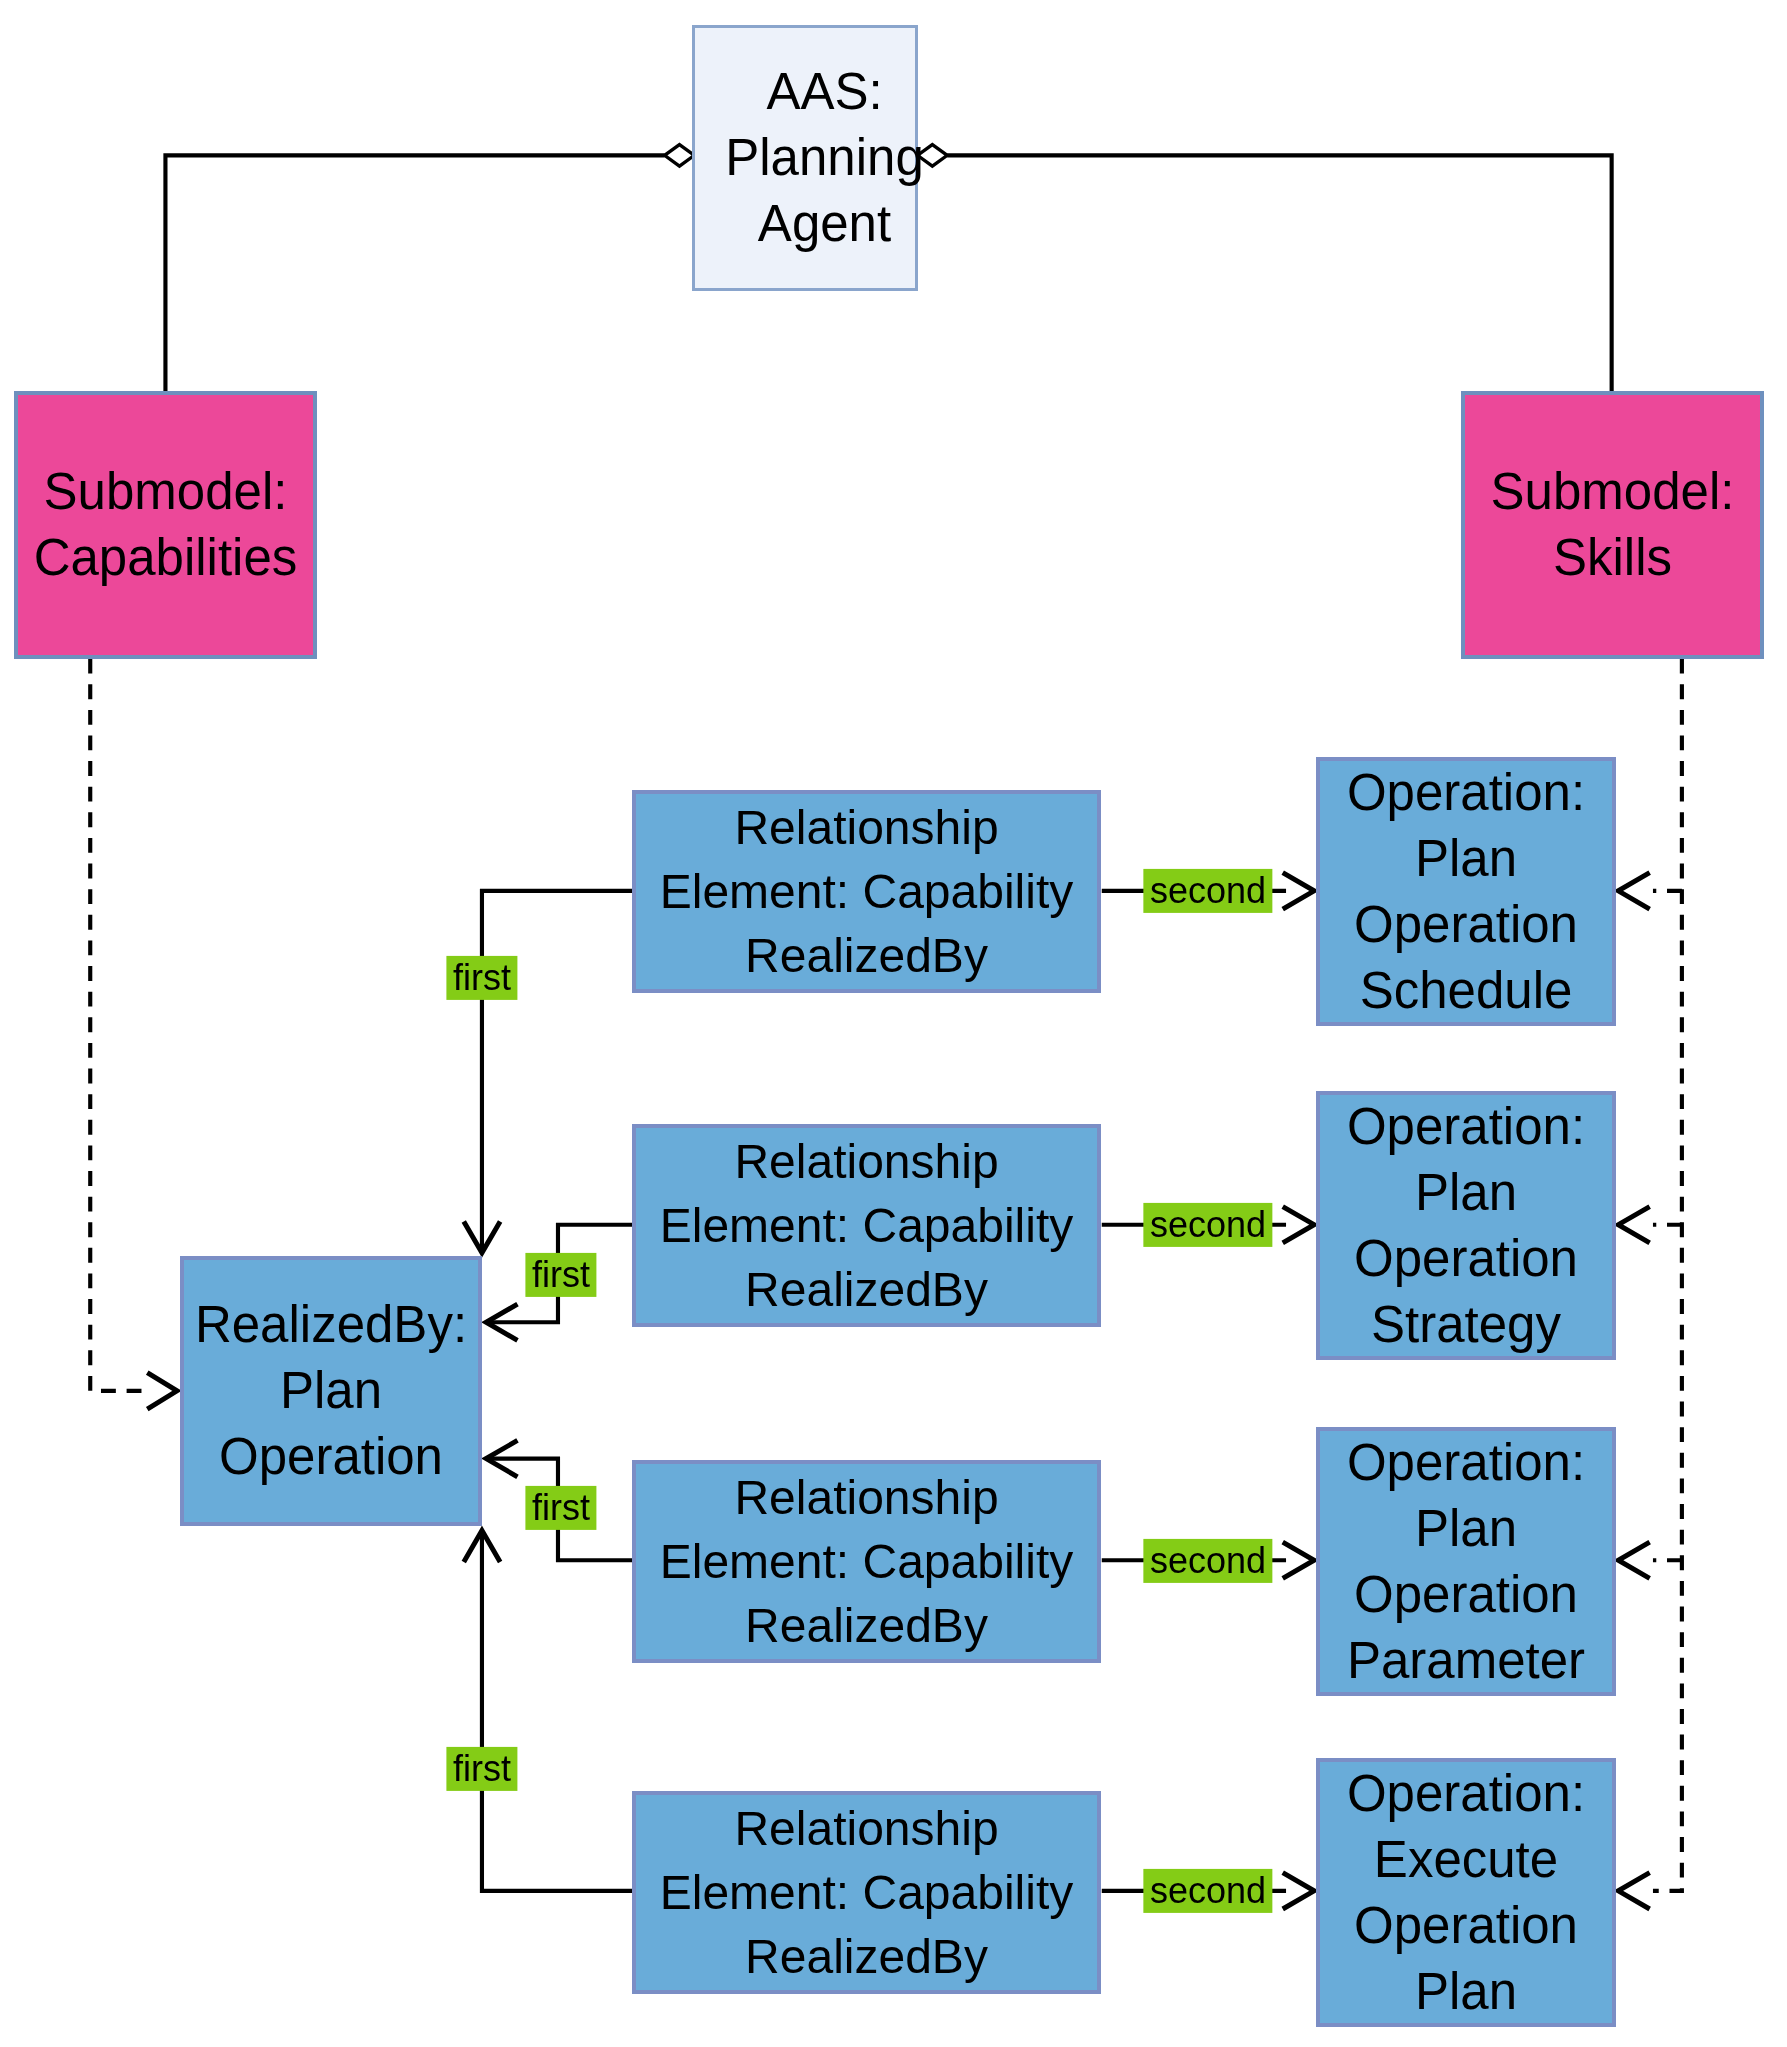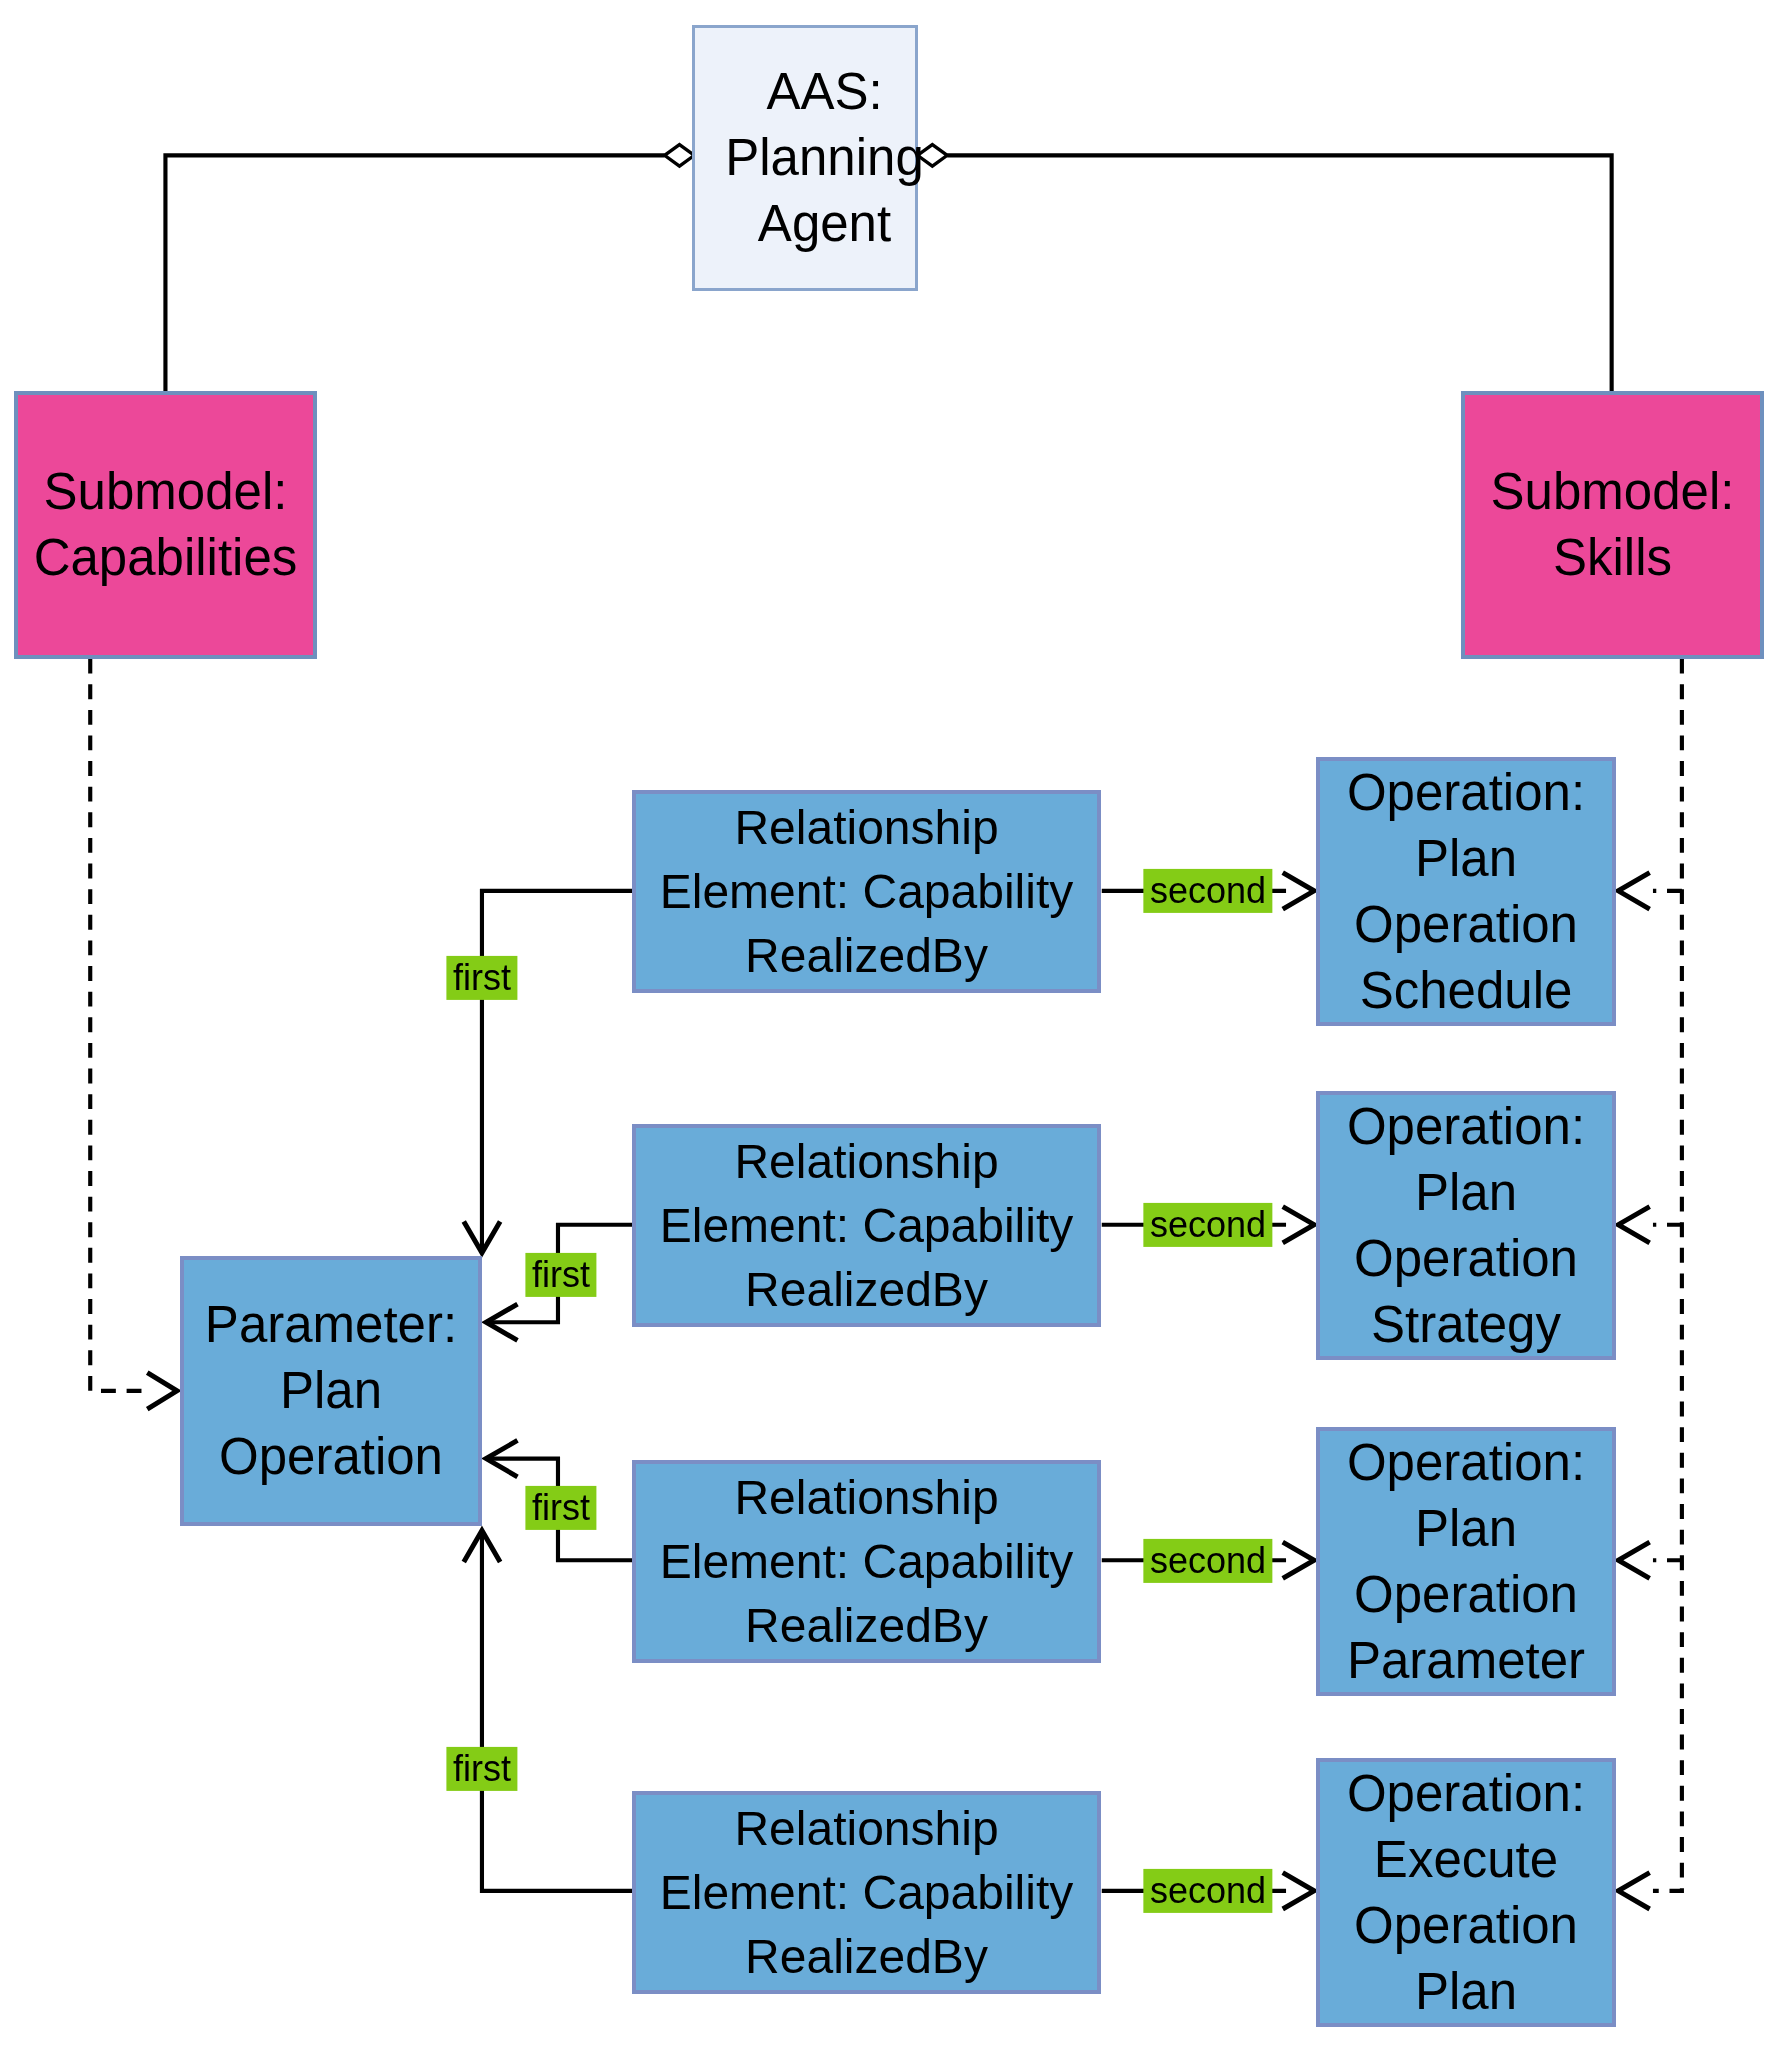--- a/index.html
+++ b/index.html
@@ -109,21 +109,21 @@
   <div class="node aas" style="left:692px;top:25px;width:226px;height:266px;padding-left:39px;">AAS:
 Planning
 Agent</div>
 
   <div class="node submodel" style="left:14px;top:391px;width:303px;height:268px;">Submodel:
 Capabilities</div>
 
   <div class="node submodel" style="left:1461px;top:391px;width:303px;height:268px;">Submodel:
 Skills</div>
 
-  <div class="node element" style="left:180px;top:1256px;width:302px;height:270px;">Parameter:
+  <div class="node element" style="left:180px;top:1256px;width:302px;height:270px;">RealizedBy:
 Plan
 Operation</div>
 
   <div class="node element" style="left:632px;top:790px;width:469px;height:203px;font-size:48px;line-height:64px;">Relationship
 Element: Capability
 RealizedBy</div>
   <div class="node element" style="left:632px;top:1124px;width:469px;height:203px;font-size:48px;line-height:64px;">Relationship
 Element: Capability
 RealizedBy</div>
   <div class="node element" style="left:632px;top:1460px;width:469px;height:203px;font-size:48px;line-height:64px;">Relationship

